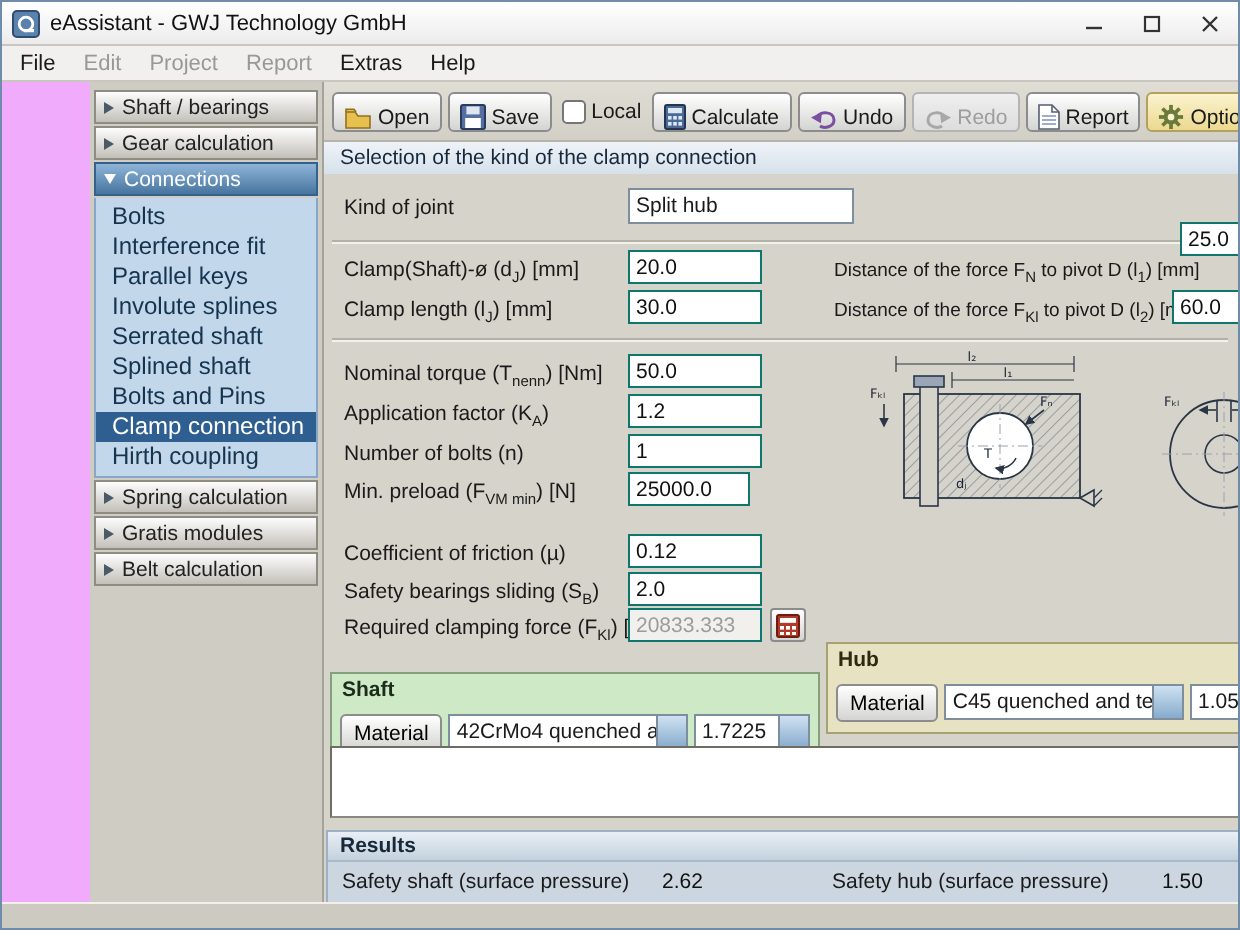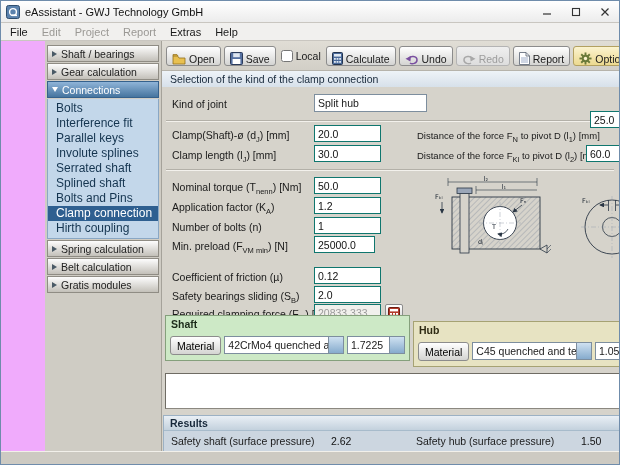--- a/index.html
+++ b/index.html
@@ -155,25 +155,25 @@
         <div class="side-item">Bolts and Pins</div>
         <div class="side-item selected">Clamp connection</div>
         <div class="side-item">Hirth coupling</div>
       </div>
       <div class="side-header">
         <span class="tri-r"></span>
         <span>Spring calculation</span>
       </div>
       <div class="side-header">
         <span class="tri-r"></span>
-        <span>Belt calculation</span>
+        <span>Gratis modules</span>
       </div>
       <div class="side-header">
         <span class="tri-r"></span>
-        <span>Gratis modules</span>
+        <span>Belt calculation</span>
       </div>
     </div>
 
     <div class="main">
 
       <div class="toolbar">
         <button class="tbtn">
           <svg width="14" height="12" viewBox="0 0 14 12">
             <path d="M1 3 V1.6 h4 l1 1.4" fill="#e8c050" stroke="#93701c" stroke-width="0.8"></path>
             <path d="M1 3 h4.6 l1.4 2 H13 v6 H1 z" fill="#e8c050" stroke="#93701c" stroke-width="0.8"></path>
@@ -370,21 +370,21 @@
               <rect x="2" y="6" width="2" height="1.8"></rect>
                 <rect x="5" y="6" width="2" height="1.8"></rect>
                 <rect x="8" y="6" width="2" height="1.8"></rect>
               <rect x="2" y="9" width="2" height="1.5"></rect>
                 <rect x="5" y="9" width="2" height="1.5"></rect>
                 <rect x="8" y="9" width="2" height="1.5"></rect>
             </g>
           </svg>
         </button>
 
-        <div class="panel" style="left:3px; top:228px; width:245px;">
+        <div class="panel" style="left:3px; top:249px; width:245px;">
           <span class="panel-title">Shaft</span>
           <div class="panel-row">
             <button class="mbtn">Material</button>
             <div class="combo inrow w1">
               <span class="txt">42CrMo4 quenched and te...</span>
               <span class="btn">
                   <span class="car"></span>
                 </span>
             </div>
             <div class="combo inrow w2">

